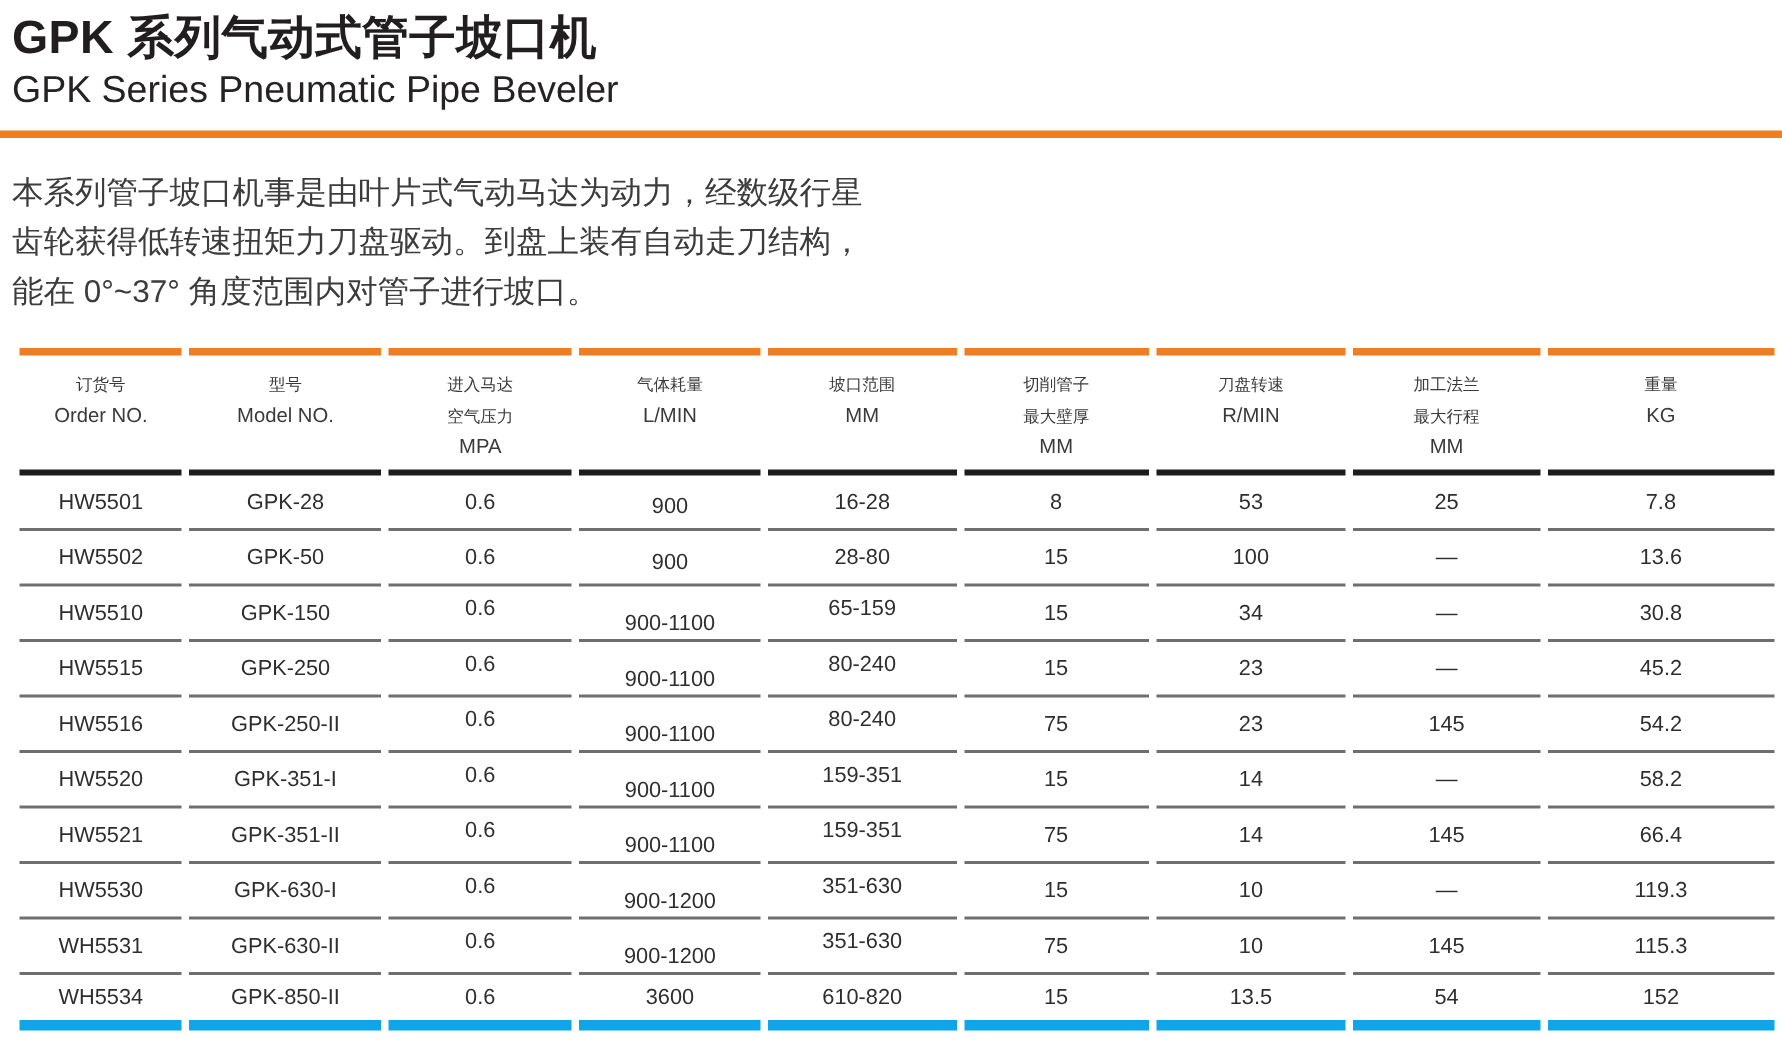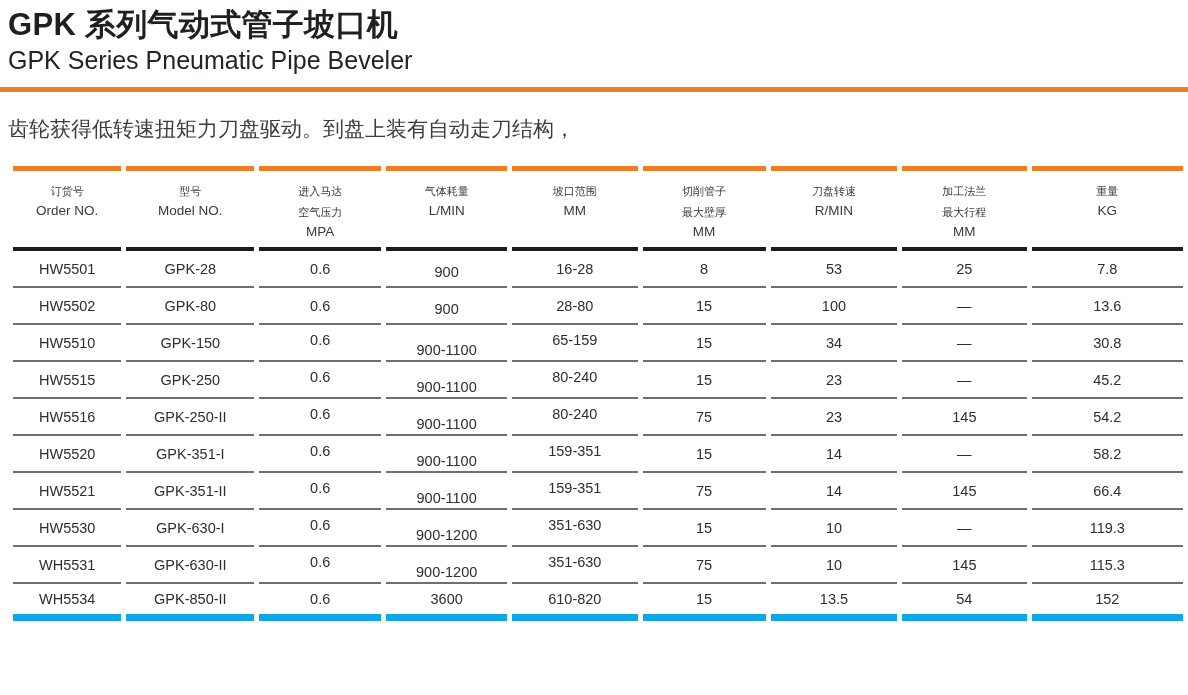--- a/index.html
+++ b/index.html
@@ -45,21 +45,23 @@
 </head>
 <body>
 
 <div class="page-header">
   <div class="title-line"><span>GPK</span><span> 系列气动式管子坡口机</span></div>
   <div class="subtitle-line">GPK Series Pneumatic Pipe Beveler</div>
 </div>
 <div class="title-rule" style="background:#F07D21;"></div>
 
 <div class="description">
+  <div>本系列管子坡口机事是由叶片式气动马达为动力，经数级行星</div>
   <div>齿轮获得低转速扭矩力刀盘驱动。到盘上装有自动走刀结构，</div>
+  <div>能在 0°~37° 角度范围内对管子进行坡口。</div>
 </div>
 
 <table class="spec">
   <colgroup>
     <col style="width:9.6%">
       <col style="width:11.3%">
       <col style="width:10.8%">
     <col style="width:10.7%">
       <col style="width:11.1%">
       <col style="width:10.9%">
@@ -117,21 +119,21 @@
       <td><span class="val">0.6</span></td>
       <td><span class="val dn-sm">900</span></td>
       <td><span class="val">16-28</span></td>
       <td><span class="val">8</span></td>
       <td><span class="val">53</span></td>
       <td><span class="val">25</span></td>
       <td><span class="val">7.8</span></td>
     </tr>
     <tr>
       <td><span class="val">HW5502</span></td>
-      <td><span class="val">GPK-80</span></td>
+      <td><span class="val">GPK-50</span></td>
       <td><span class="val">0.6</span></td>
       <td><span class="val dn-sm">900</span></td>
       <td><span class="val">28-80</span></td>
       <td><span class="val">15</span></td>
       <td><span class="val">100</span></td>
       <td><span class="val">—</span></td>
       <td><span class="val">13.6</span></td>
     </tr>
     <tr>
       <td><span class="val">HW5510</span></td>

